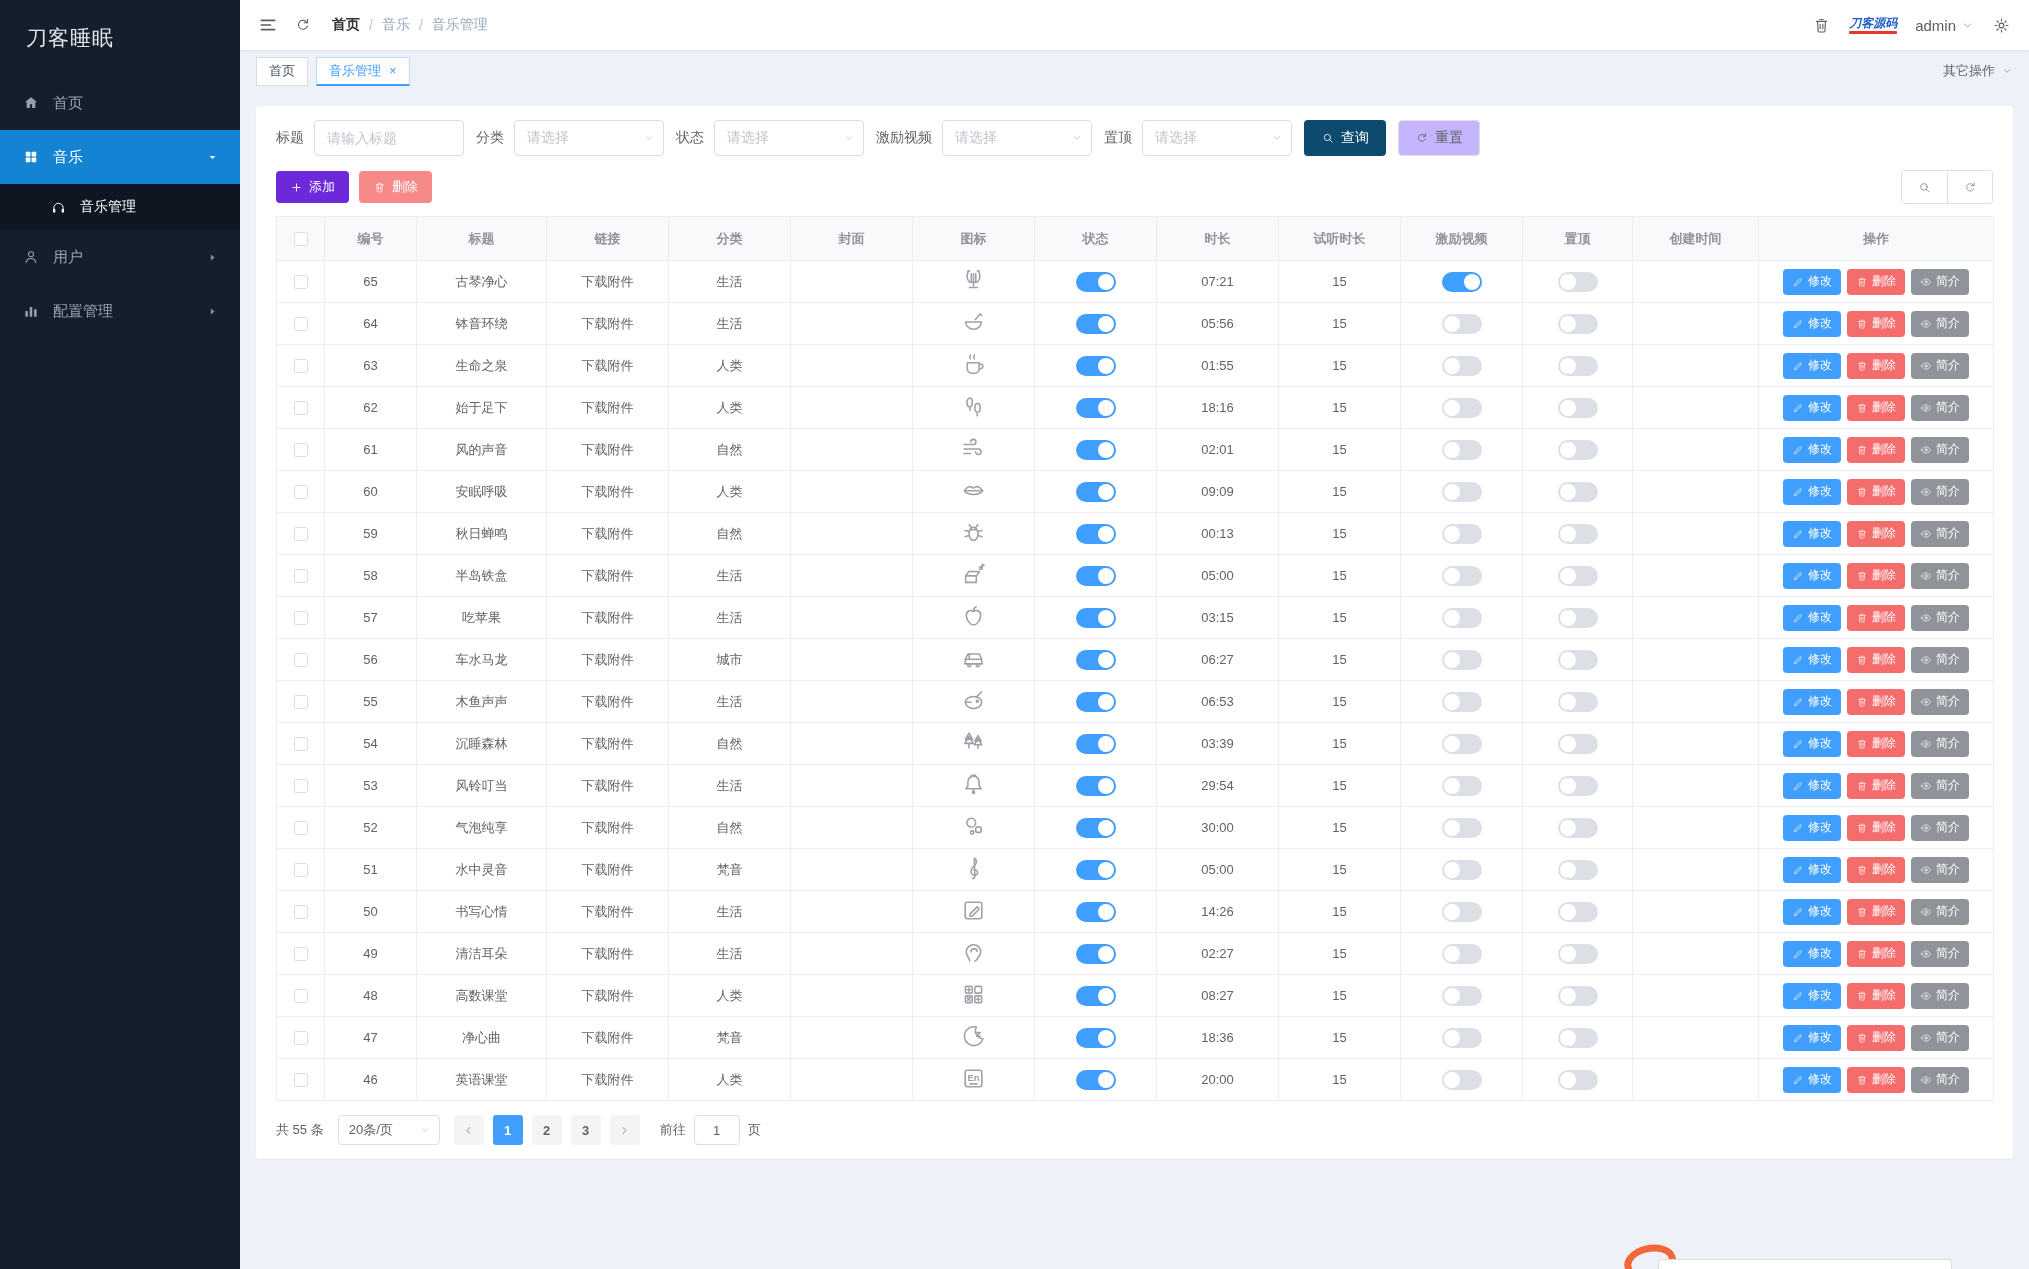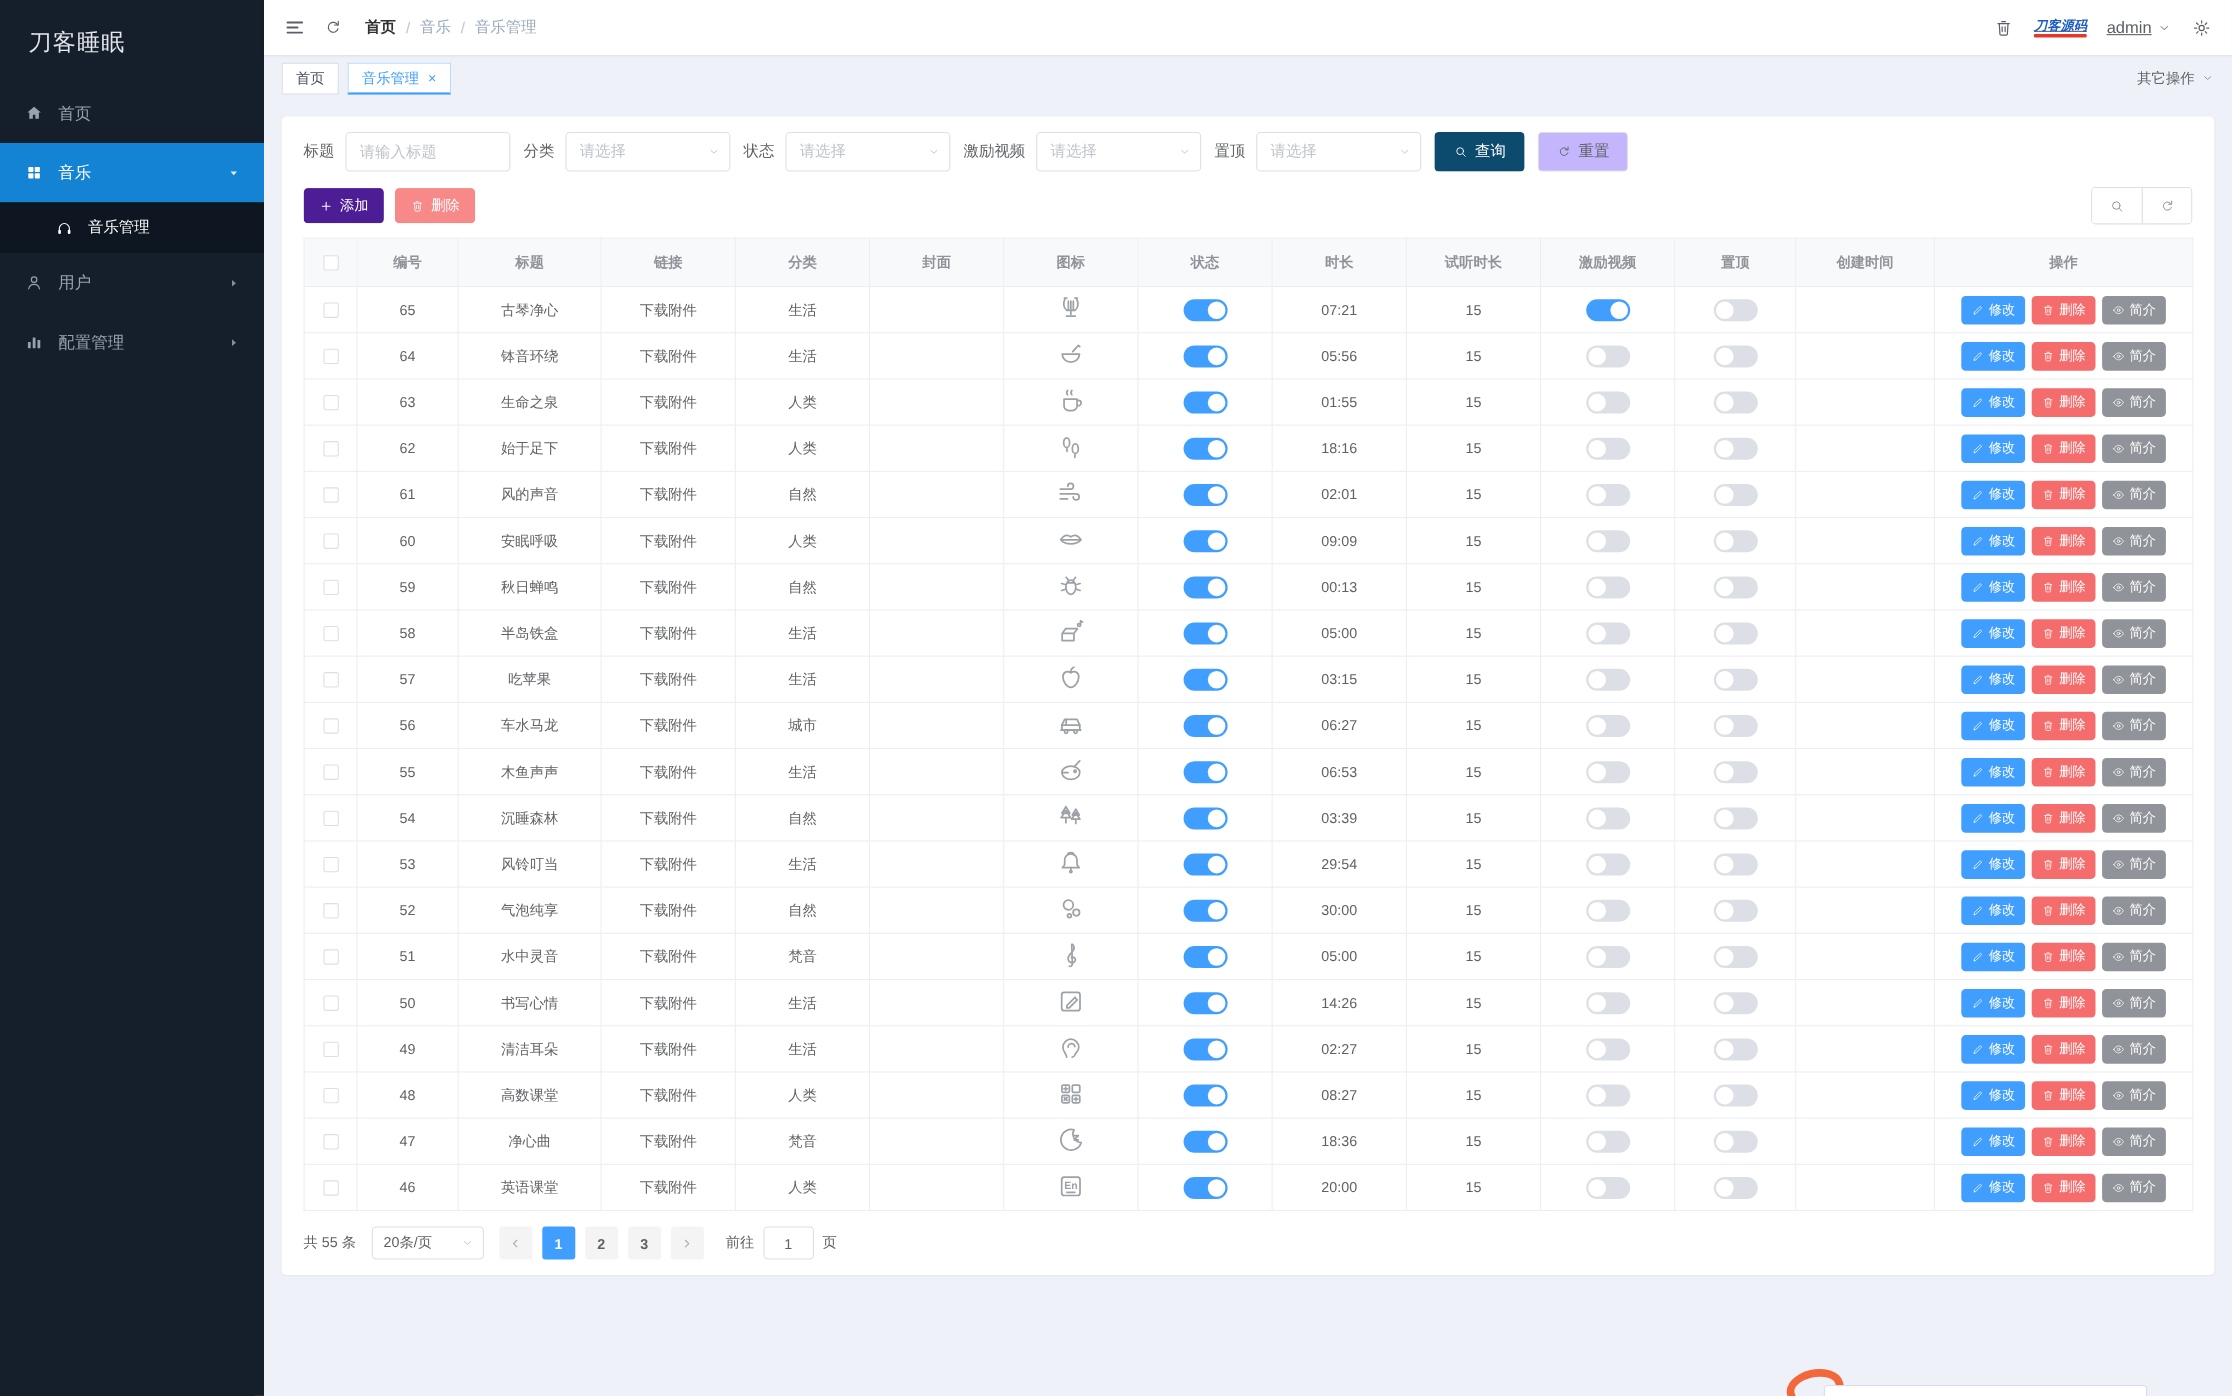--- a/index.html
+++ b/index.html
@@ -24,21 +24,21 @@
   .submenu .menu-item.active { background: transparent; color: #ffffff; }
 
   
   .main { flex: 1; display: flex; flex-direction: column; min-width: 0; }
   .topbar { height: 50px; background: #fff; display: flex; align-items: center; padding: 0 18px; box-shadow: 0 1px 3px rgba(0,21,41,.08); position: relative; z-index: 2; }
   .tb-icon { display: inline-flex; align-items: center; color: #5a5e66; margin-right: 16px; cursor: pointer; }
   .breadcrumb { display: flex; align-items: center; gap: 9px; font-size: 14px; margin-left: 4px; }
   .crumb { color: #97a8be; }
   .crumb.first { color: #303133; font-weight: bold; }
   .crumb-sep { color: #c0c4cc; }
-  .topbar-right { margin-left: auto; display: flex; align-items: center; gap: 18px; text-decoration: underline; }
+  .topbar-right { margin-left: auto; display: flex; align-items: center; gap: 18px; }
   .logo-badge { display: flex; flex-direction: column; align-items: center; line-height: 1; cursor: pointer; }
   .logo-main { font-size: 12px; font-weight: bold; font-style: italic; color: #1d5dc4; white-space: nowrap; }
   .logo-sub { width: 100%; height: 3px; background: #e2392c; margin-top: 2px; border-radius: 1px; }
   .admin-wrap { display: flex; align-items: center; gap: 5px; color: #5a5e66; font-size: 15px; cursor: pointer; }
 
   
   .tabbar { height: 42px; display: flex; align-items: center; padding: 0 16px; }
   .tabs { display: flex; align-items: center; gap: 8px; }
   .tab { background: #fff; border: 1px solid #d8dce5; height: 29px; display: inline-flex; align-items: center; padding: 0 12px; font-size: 13px; color: #495060; cursor: pointer; }
   .tab.active { color: #409eff; border-color: #bcdcff; border-bottom: 2px solid #409eff; }
@@ -55,21 +55,21 @@
   .f-select { width: 150px; height: 36px; border: 1px solid #dcdfe6; border-radius: 4px; display: flex; align-items: center; justify-content: space-between; padding: 0 8px 0 12px; color: #c0c4cc; font-size: 14px; background: #fff; cursor: pointer; }
   .f-select .sel-chev { color: #c0c4cc; display: flex; }
   .f-selects { display: contents; }
 
   .btn { display: inline-flex; align-items: center; gap: 6px; height: 36px; padding: 0 16px; border-radius: 4px; font-size: 14px; border: 1px solid transparent; cursor: pointer; font-family: inherit; }
   .btn-primary { background: #0c4a6e; color: #fff; }
   .btn-plain { background: #c4b5fd; border-color: #dcdfe6; color: #606266; }
 
   .toolbar { margin-top: 14px; display: flex; align-items: center; }
   .btn-sm { height: 32px; padding: 0 13px; font-size: 13px; }
-  .btn-success { background: #4c1d95; color: #fff; }
+  .btn-success { background: #6d28d9; color: #fff; }
   .btn-danger-light { background: #f78989; color: #fff; margin-left: 10px; }
   .icon-group { margin-left: auto; display: flex; border: 1px solid #dcdfe6; border-radius: 4px; overflow: hidden; }
   .igb { width: 45px; height: 32px; display: flex; align-items: center; justify-content: center; color: #8a8f99; background: #fff; cursor: pointer; border: none; }
   .igb + .igb { border-left: 1px solid #dcdfe6; }
 
   
   .table-wrap { margin-top: 12px; }
   table { width: 100%; border-collapse: collapse; table-layout: fixed; font-size: 13px; }
   th, td { border: 1px solid #ebeef5; height: 42px; text-align: center; padding: 0 4px; overflow: hidden; white-space: nowrap; }
   th { background: #f8f9fb; color: #909399; font-weight: bold; height: 44px; }

